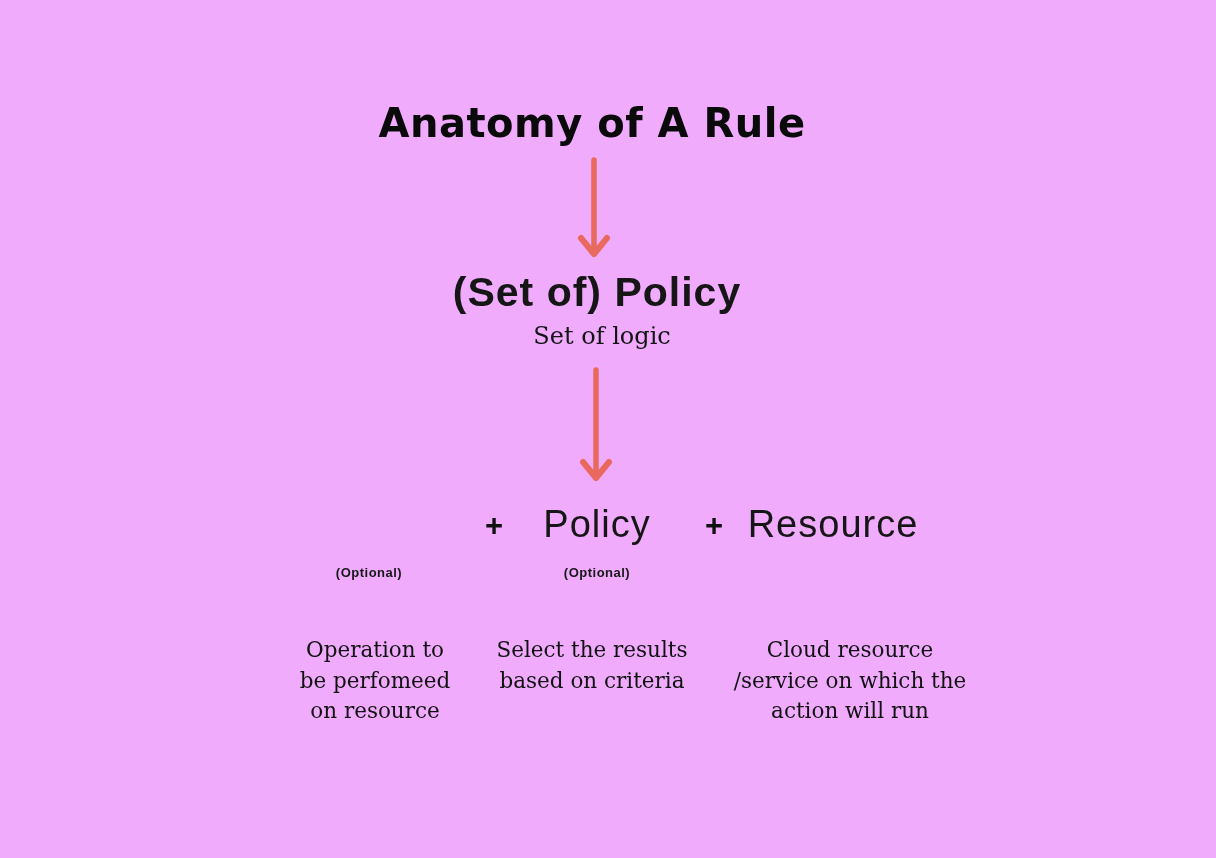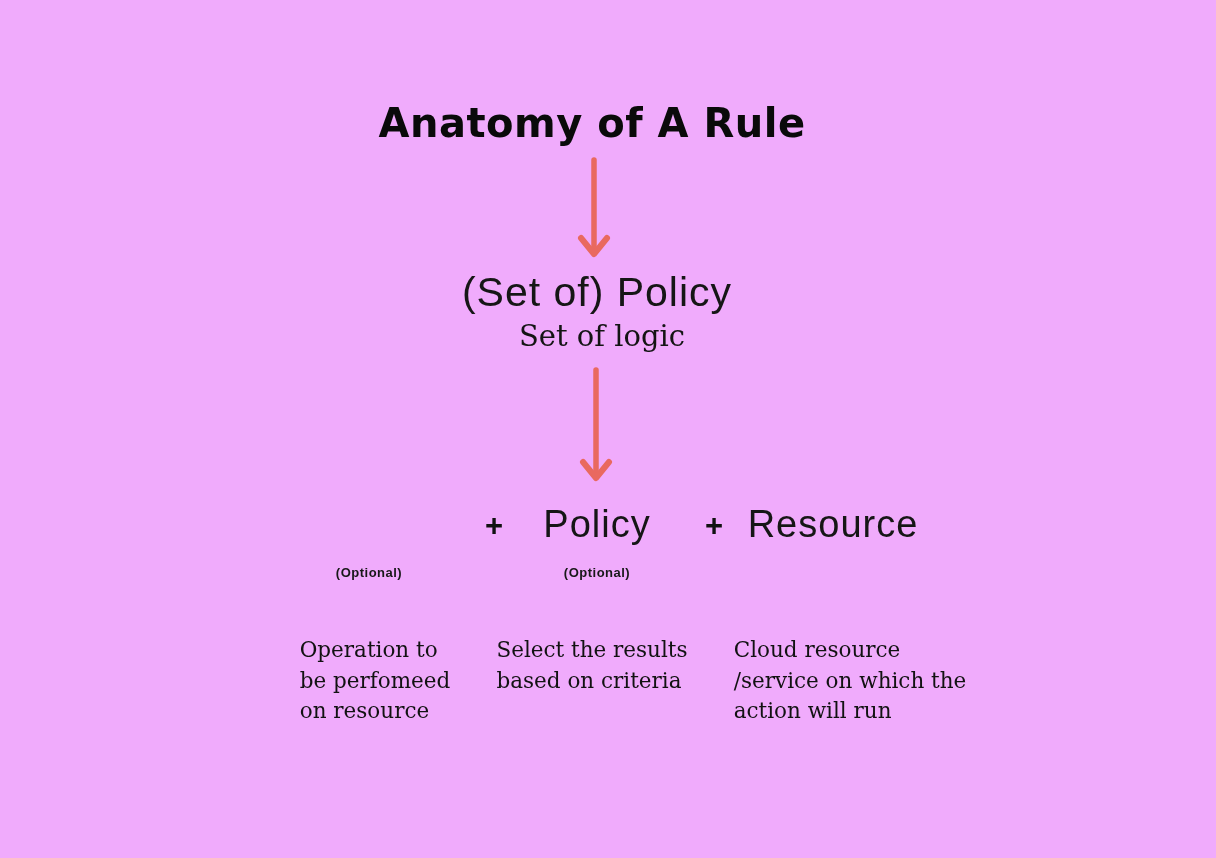--- a/index.html
+++ b/index.html
@@ -29,30 +29,30 @@
     font-weight: 800;
     font-size: 40px;
     line-height: 50px;
     letter-spacing: 0.5px;
     color: #0a0a0a;
   }
   .policy-label {
     left: 597px;
     top: 266px;
     font-size: 41px;
-    font-weight: 400;
+    font-weight: 700;
     line-height: 52px;
     letter-spacing: 1px;
     color: #161616;
   }
   .policy-sublabel {
     left: 602px;
     top: 322px;
     font-family: "DejaVu Serif", serif;
-    font-size: 29px;
+    font-size: 24px;
     line-height: 28px;
     color: #141414;
   }
   .term {
     top: 500px;
     font-size: 38px;
     font-weight: 300;
     line-height: 48px;
     letter-spacing: 1px;
     color: #161616;
@@ -72,20 +72,21 @@
     line-height: 26px;
     color: #181818;
   }
   .desc {
     position: absolute;
     transform: translateX(-50%);
     top: 635px;
     font-family: "DejaVu Serif", serif;
     font-size: 21.5px;
     line-height: 30.5px;
+    text-align: center;
     white-space: nowrap;
     color: #121212;
   }
   .arrow {
     position: absolute;
     display: block;
   }
   .arrow1 { left: 576px; top: 157px; }
   .arrow2 { left: 578px; top: 367px; }
 </style>

